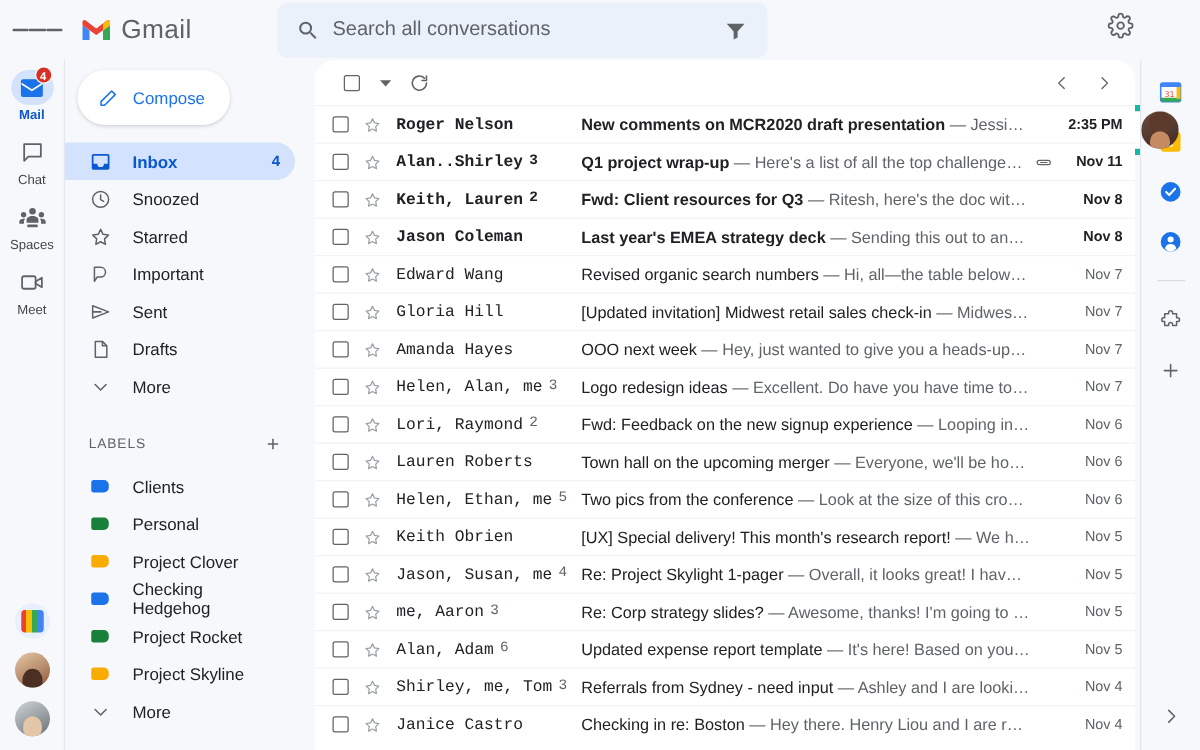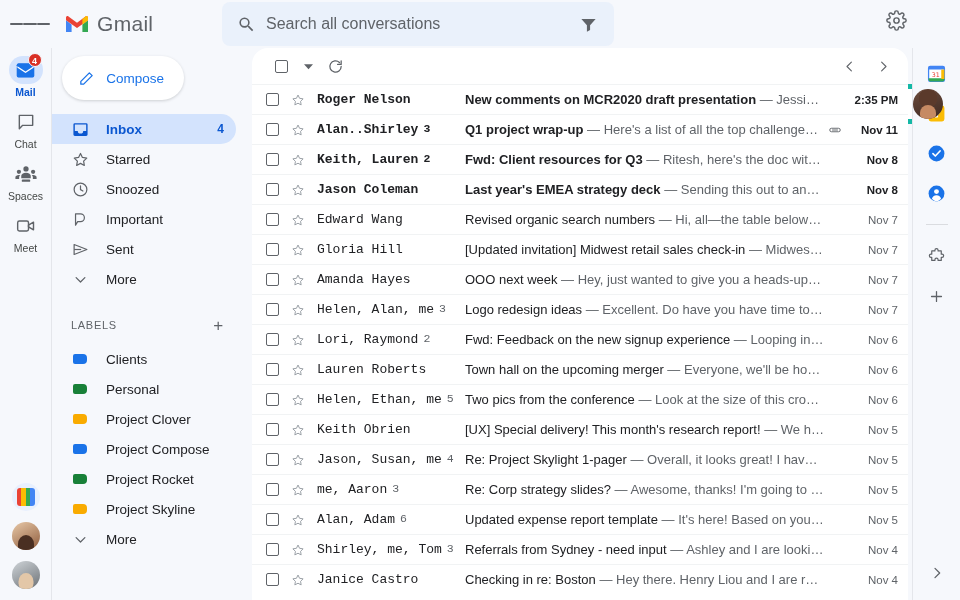--- a/index.html
+++ b/index.html
@@ -334,53 +334,62 @@
             <svg width="17" height="17" viewBox="0 0 24 24" fill="currentColor">
               <path d="M4 3h16a2 2 0 0 1 2 2v14a2 2 0 0 1-2 2H4a2 2 0 0 1-2-2V5a2 2 0 0 1 2-2zm0 2v9h4.2a3.8 3.8 0 0 0 7.6 0H20V5z"></path>
             </svg>
           </span>
         <span>Inbox</span>
         <span class="nav-count">4</span>
       </div>
       <div class="nav-item">
         <span class="nav-ico">
             <svg width="17" height="17" viewBox="0 0 24 24" fill="none" stroke="currentColor" stroke-width="1.7">
-              <path d="m12 3.5 2.7 5.6 6.1.9-4.4 4.3 1 6.1-5.4-2.9-5.4 2.9 1-6.1L3.2 10l6.1-.9z" stroke-linejoin="round"></path>
-            </svg>
-          </span>
-        <span>Starred</span>
-      </div>
-      <div class="nav-item">
-        <span class="nav-ico">
-            <svg width="17" height="17" viewBox="0 0 24 24" fill="none" stroke="currentColor" stroke-width="1.7">
               <circle cx="12" cy="12" r="9"></circle>
               <path d="M12 7v5.2l3.4 2" stroke-linecap="round"></path>
             </svg>
           </span>
         <span>Snoozed</span>
+      </div>
+      <div class="nav-item">
+        <span class="nav-ico">
+            <svg width="17" height="17" viewBox="0 0 24 24" fill="none" stroke="currentColor" stroke-width="1.7">
+              <path d="m12 3.5 2.7 5.6 6.1.9-4.4 4.3 1 6.1-5.4-2.9-5.4 2.9 1-6.1L3.2 10l6.1-.9z" stroke-linejoin="round"></path>
+            </svg>
+          </span>
+        <span>Starred</span>
       </div>
       <div class="nav-item">
         <span class="nav-ico">
             <svg width="17" height="17" viewBox="0 0 24 24" fill="none" stroke="currentColor" stroke-width="1.7">
               <path d="M5 4h7a5.5 5.5 0 0 1 0 11H8l-3 5z" stroke-linejoin="round"></path>
             </svg>
           </span>
         <span>Important</span>
       </div>
       <div class="nav-item">
         <span class="nav-ico">
             <svg width="17" height="17" viewBox="0 0 24 24" fill="none" stroke="currentColor" stroke-width="1.7">
               <path d="M3 5v14l18-7z" stroke-linejoin="round"></path>
               <path d="M3 12h10"></path>
             </svg>
           </span>
         <span>Sent</span>
       </div>
       <div class="nav-item">
         <span class="nav-ico">
+            <svg width="17" height="17" viewBox="0 0 24 24" fill="none" stroke="currentColor" stroke-width="1.7">
+              <path d="M6 3h8l5 5v13H6z" stroke-linejoin="round"></path>
+              <path d="M14 3v5h5" stroke-linejoin="round"></path>
+            </svg>
+          </span>
+        <span>Drafts</span>
+      </div>
+      <div class="nav-item">
+        <span class="nav-ico">
             <svg width="15" height="15" viewBox="0 0 24 24" fill="none" stroke="currentColor" stroke-width="2">
               <path d="m5 9 7 7 7-7" stroke-linecap="round" stroke-linejoin="round"></path>
             </svg>
           </span>
         <span>More</span>
       </div>
 
       <div class="labels-head">
         <span>LABELS</span>
         <span class="labels-add">+</span>
@@ -401,21 +410,21 @@
       <div class="nav-item">
         <span class="nav-ico">
             <span class="label-tag" style="background:#f9ab00"></span>
           </span>
         <span>Project Clover</span>
       </div>
       <div class="nav-item">
         <span class="nav-ico">
             <span class="label-tag" style="background:#1a73e8"></span>
           </span>
-        <span>Project Compose</span>
+        <span>Checking Hedgehog</span>
       </div>
       <div class="nav-item">
         <span class="nav-ico">
             <span class="label-tag" style="background:#188038"></span>
           </span>
         <span>Project Rocket</span>
       </div>
       <div class="nav-item">
         <span class="nav-ico">
             <span class="label-tag" style="background:#f9ab00"></span>

